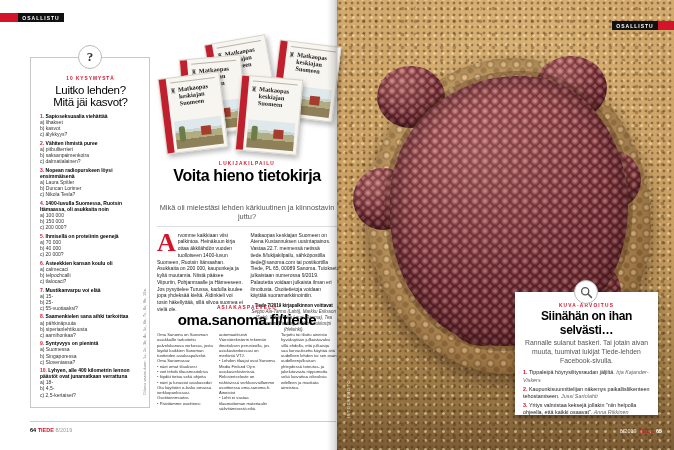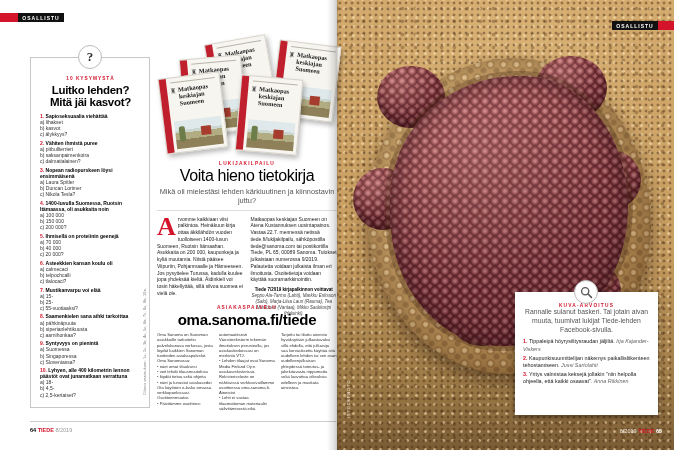--- a/index.html
+++ b/index.html
@@ -17,21 +17,21 @@
   .tabR-red  { position:absolute; left:658px; top:21px; width:16px; height:9px; background:#d3142a; z-index:6; }
 
   
   .quizbox { position:absolute; left:30px; top:57px; width:120px; height:351px;
              border:1px solid #c8c8c8; background:#fff; padding:16px 8px 4px 9px; overflow:hidden; }
   .quiz-circle { position:absolute; left:78px; top:45px; width:24px; height:24px; border-radius:50%;
                  background:#fff; border:1px solid #bbb; z-index:2;
                  display:flex; align-items:center; justify-content:center;
                  font-family:"Liberation Serif",serif; font-weight:bold; font-size:13px; color:#333; }
   .quiz-label { text-align:center; color:#d3142a; font-size:4.8px; font-weight:bold; letter-spacing:1px; margin-top:2px; }
-  .quiz-title { text-align:center; font-size:11.5px; font-weight:bold; line-height:1.05;
+  .quiz-title { text-align:center; font-size:11.5px; font-weight:normal; line-height:1.05;
                 letter-spacing:-0.3px; color:#000; margin:3px 0 5px; }
   .q    { margin-bottom:2.5px; font-size:5px; line-height:1.22; color:#222; }
   .qnum { color:#d3142a; font-weight:bold; }
   .qtext{ font-weight:bold; color:#000; }
   .opts { white-space:pre-line; color:#333; }
   .answers-vert { position:absolute; left:143px; top:395px; width:120px;
                   transform:rotate(-90deg); transform-origin:left top;
                   font-size:3.8px; color:#777; letter-spacing:.2px; }
 
   
@@ -50,21 +50,21 @@
   .art::after { content:""; position:absolute; left:56%; top:30%; width:10px; height:9px; background:#a63c2e; }
   .art::before{ content:""; position:absolute; left:9%; top:22%; width:6px; height:15px; background:#6c7d4a; border-radius:2px; }
   .b1 { left:50px; top:4px;  transform:rotate(-10deg); z-index:1; }
   .b2 { left:115px;top:8px;  transform:rotate(7deg);  z-index:1; }
   .b3 { left:22px; top:22px; transform:rotate(-5deg); z-index:2; }
   .b4 { left:2px;  top:40px; transform:rotate(-7deg); z-index:3; }
   .b5 { left:78px; top:42px; transform:rotate(5deg);  z-index:3; }
 
   .contest { position:absolute; left:157px; top:161px; width:180px; }
   .red-label { text-align:center; color:#d3142a; font-size:4.8px; font-weight:bold; letter-spacing:1.2px; }
-  .contest-title { text-align:center; font-size:16px; font-weight:normal; letter-spacing:-0.4px; color:#000; margin:1px 0 2px; }
+  .contest-title { text-align:center; font-size:16px; font-weight:bold; letter-spacing:-0.4px; color:#000; margin:1px 0 18px; }
   .contest-sub { text-align:center; font-size:7.4px; color:#555; line-height:1.25; margin-bottom:4px; }
   .body-cols { display:flex; gap:7px; border-top:1px solid #ddd; padding-top:5px; }
   .bcol { flex:1; font-size:5px; line-height:1.35; color:#222; text-align:left; }
   .dropcap { float:left; color:#d3142a; font-size:26px; line-height:.78; font-weight:bold; margin:1px 2px 0 0;
              font-family:"Liberation Serif",serif; }
   .winners-lead { margin-top:4px; font-size:4.5px; font-weight:bold; color:#000; text-align:center; }
   .winners { font-size:4.5px; font-style:italic; color:#444; text-align:center; line-height:1.3; }
 
   
   .service { position:absolute; left:157px; top:305px; width:180px; }
@@ -308,20 +308,21 @@
   <div class="credit">ISTOCKPHOTO</div>
 
   <div class="puzzle-circle">
     <svg width="13" height="13" viewBox="0 0 13 13">
         <circle cx="5.2" cy="5.2" r="3.6" fill="none" stroke="#555" stroke-width="1.3"></circle>
         <line x1="8" y1="8" x2="11.4" y2="11.4" stroke="#555" stroke-width="1.5" stroke-linecap="round"></line>
       </svg>
   </div>
   <div class="puzzlebox">
     <div class="red-label">KUVA-ARVOITUS</div>
+    <div class="puzzle-title">Siinähän on ihan selvästi…</div>
     <div class="puzzle-sub">Rannalle sulanut baskeri. Tai jotain aivan muuta, tuumivat lukijat Tiede-lehden Facebook-sivulla.</div>
     <div class="pitem"><span class="inum">1.</span> <span>Tippaleipä höyrysilitysraudan jäljiltä.</span> <span class="iname">Irja Kajander-Viskers</span></div>
     <div class="pitem"><span class="inum">2.</span> <span>Kaupunkisuunnittelijan näkemys paikallisliikenteen tehostamiseen.</span> <span class="iname">Jussi Sartolahti</span></div>
     <div class="pitem"><span class="inum">3.</span> <span>Yritys valmistaa keksejä jollakin ”niin helpolla ohjeella, että kaikki osaavat”.</span> <span class="iname">Anna Rikkinen</span></div>
 
   </div>
 
 </div>
 
 </body></html>

